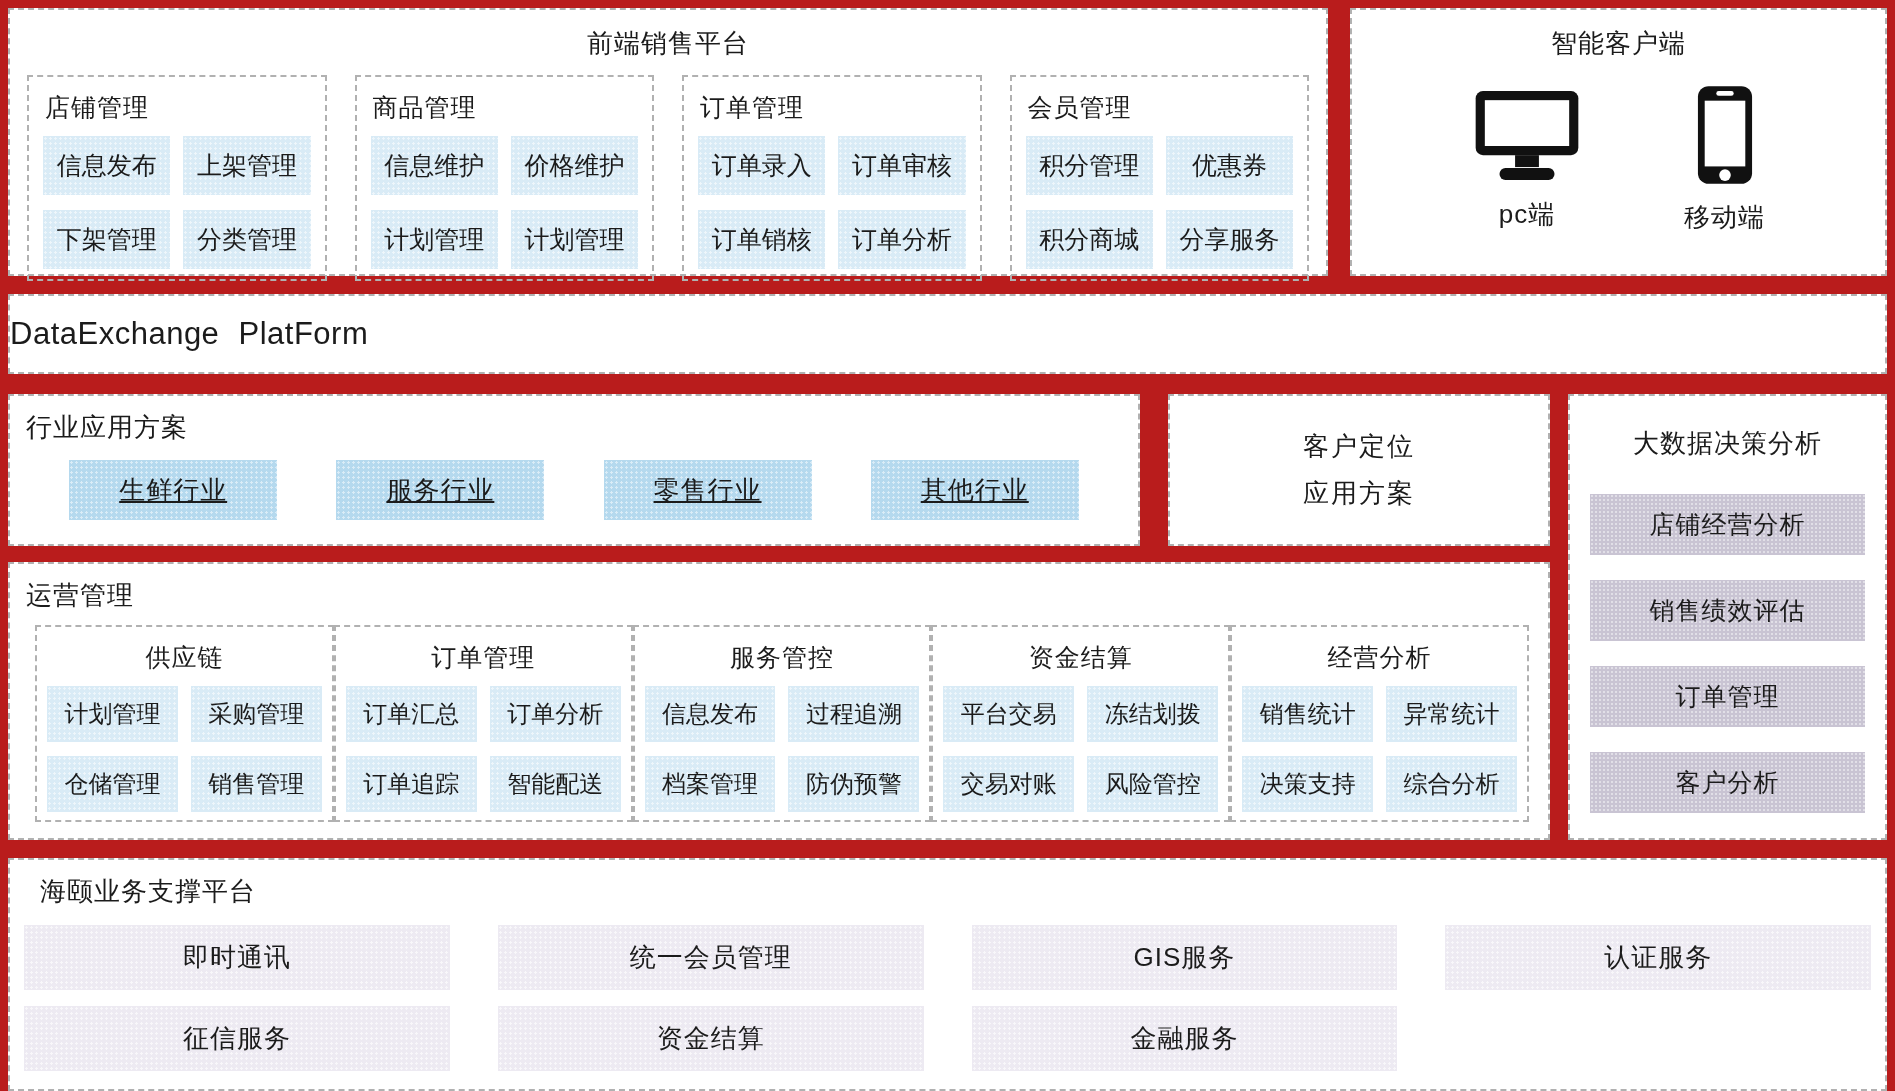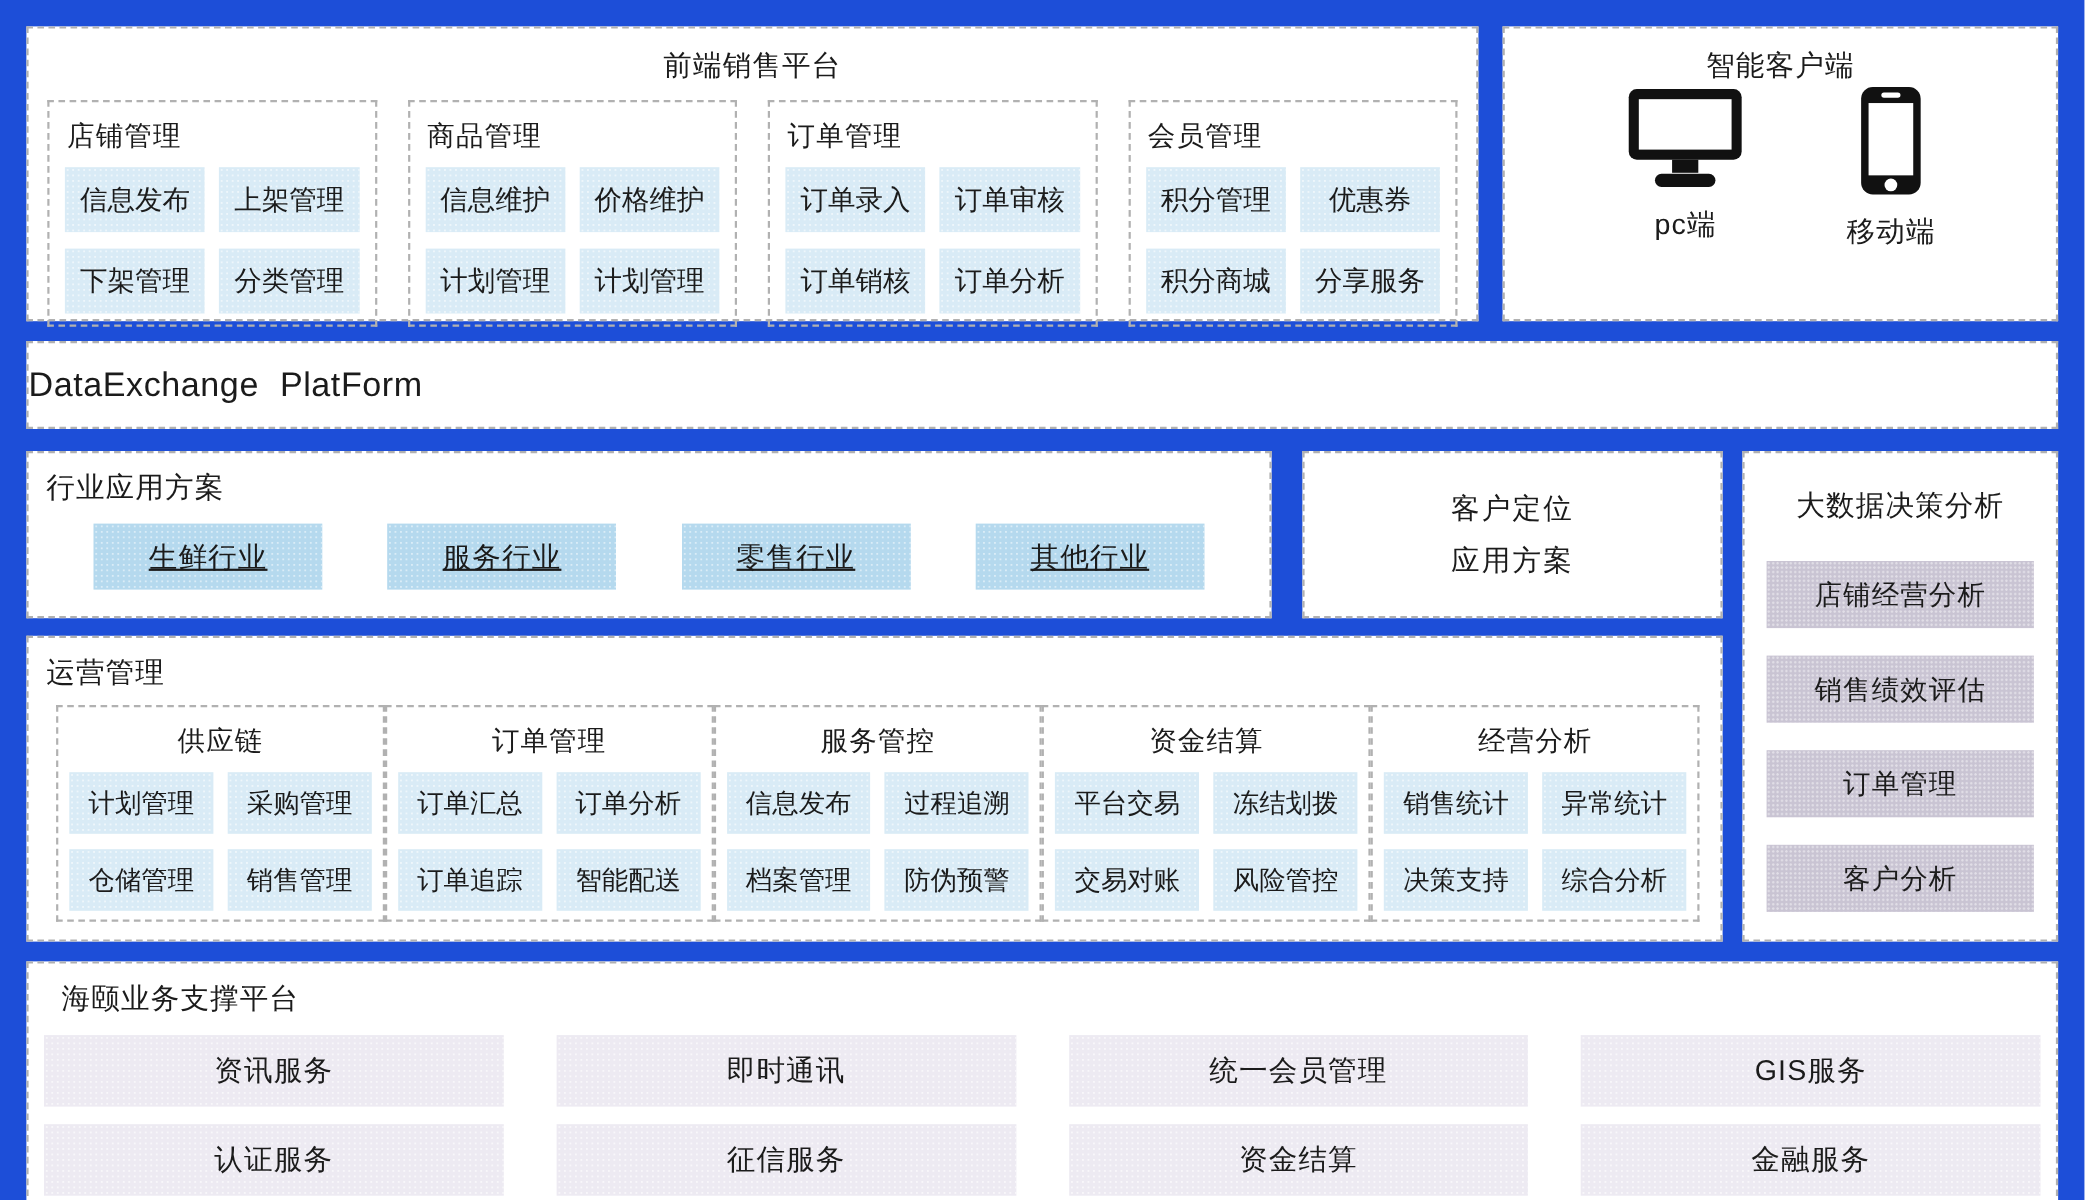--- a/index.html
+++ b/index.html
@@ -1,36 +1,36 @@
 <!DOCTYPE html>
 <html style="--item-blue: #d9ebf6; --industry-blue: #b5d9ee; --analysis-purple: #c9c4d3; --support-lavender: #edeaf2; --border-gray: #b1b1b1; --icon-black: #111111; --text: #1b1b1b;"><head>
 <meta charset="utf-8">
 <style>
   * { margin:0; padding:0; box-sizing:border-box; }
   html,body { background:#fff; }
   body { font-family:"Liberation Sans","DejaVu Sans",sans-serif; color:var(--text,#1b1b1b); }
-  .page { position:relative; width:1895px; height:1091px; background:#1d4ed8; padding:24px; overflow:hidden; }
+  .page { position:relative; width:1895px; height:1091px; background:#b91c1c; padding:8px; overflow:hidden; }
 
   .box { border:2px dashed var(--border-gray,#b1b1b1); background:#fff; }
 
   
   .row1 { display:flex; gap:22px; height:268px; }
   .boxA { width:1320px; display:flex; flex-direction:column; }
   .panel-title-center { text-align:center; font-size:26px; padding-top:16px; letter-spacing:1px; }
   .groups4 { flex:1; display:flex; gap:28px; margin:14px 17px 14px 17px; }
   .group { flex:1; border:2px dashed var(--border-gray,#b1b1b1); padding:10px 14px; }
   .g-title { font-size:25px; margin:4px 0 12px 2px; letter-spacing:1px; }
   .g-items { display:grid; grid-template-columns:1fr 1fr; column-gap:13px; row-gap:15px; }
   .chip { background:var(--item-blue,#d9ebf6); text-align:center; font-size:25px;
           padding:13px 2px; white-space:nowrap; overflow:hidden;
           background-image:radial-gradient(rgba(255,255,255,.55) 1px, rgba(255,255,255,0) 1.2px);
           background-size:5px 5px; }
 
   .boxB { flex:1; display:flex; flex-direction:column; }
-  .devices { flex:1; display:flex; justify-content:space-evenly; align-items:flex-start; padding:0 18px 16px; }
+  .devices { flex:1; display:flex; justify-content:space-evenly; align-items:center; padding:0 18px 16px; }
   .device { display:flex; flex-direction:column; align-items:center; }
   .device svg { display:block; }
   .device-label { font-size:26px; margin-top:14px; letter-spacing:1px; }
 
   
   .row2 { margin-top:18px; height:80px; display:flex; align-items:center; justify-content:flex-start; }
   .dx-text { font-size:31px; letter-spacing:.5px; word-spacing:10px; }
 
   
   .mainrow { margin-top:20px; display:flex; gap:18px; height:446px; }
@@ -239,21 +239,20 @@
         <div class="bd-item">销售绩效评估</div>
         <div class="bd-item">订单管理</div>
         <div class="bd-item">客户分析</div>
       </div>
     </section>
   </div>
 
   <section class="box support">
     <div class="sec-title">海颐业务支撑平台</div>
     <div class="sup-grid">
-      <div class="sup-item">资讯服务</div>
       <div class="sup-item">即时通讯</div>
       <div class="sup-item">统一会员管理</div>
       <div class="sup-item">GIS服务</div>
       <div class="sup-item">认证服务</div>
       <div class="sup-item">征信服务</div>
       <div class="sup-item">资金结算</div>
       <div class="sup-item">金融服务</div>
     </div>
   </section>
 

